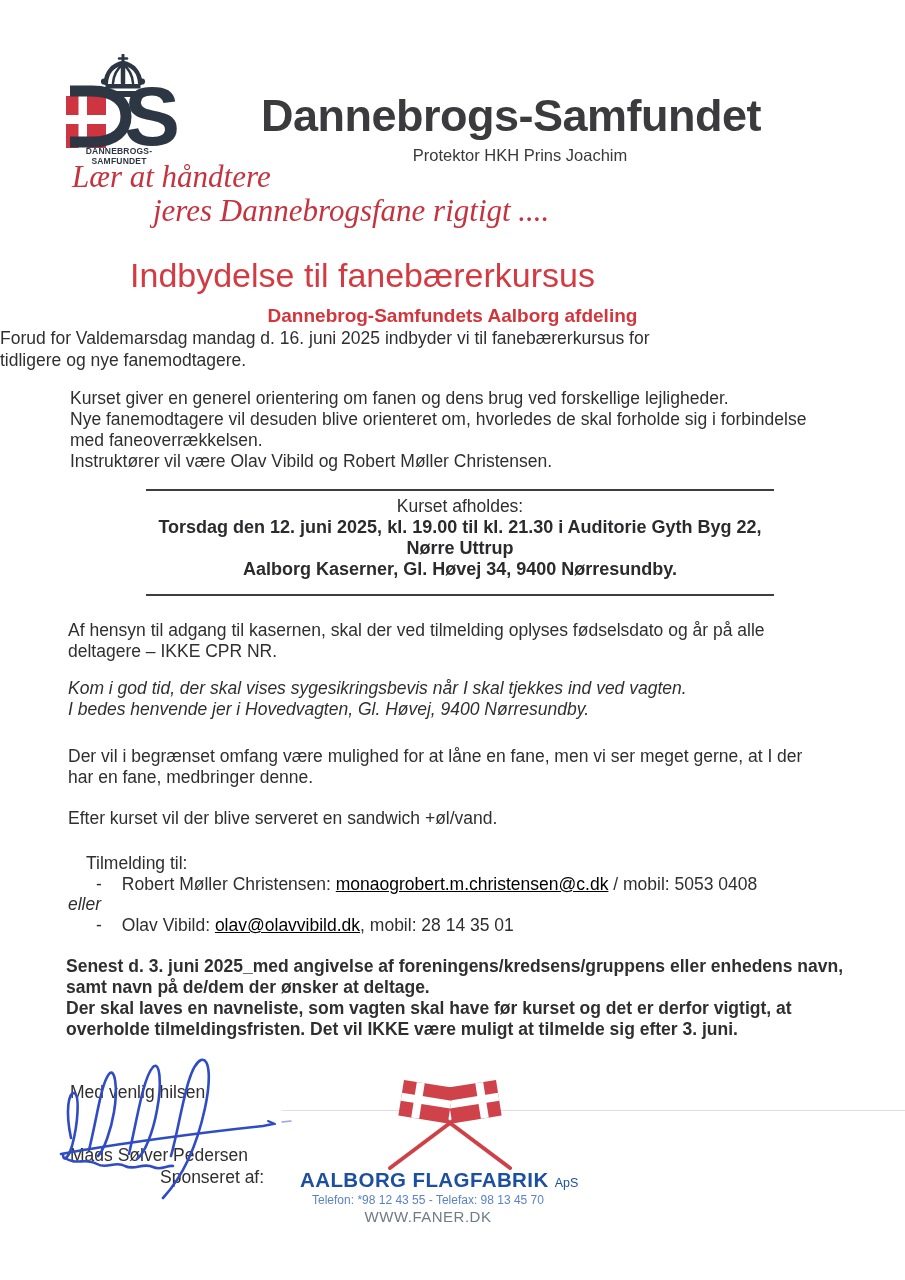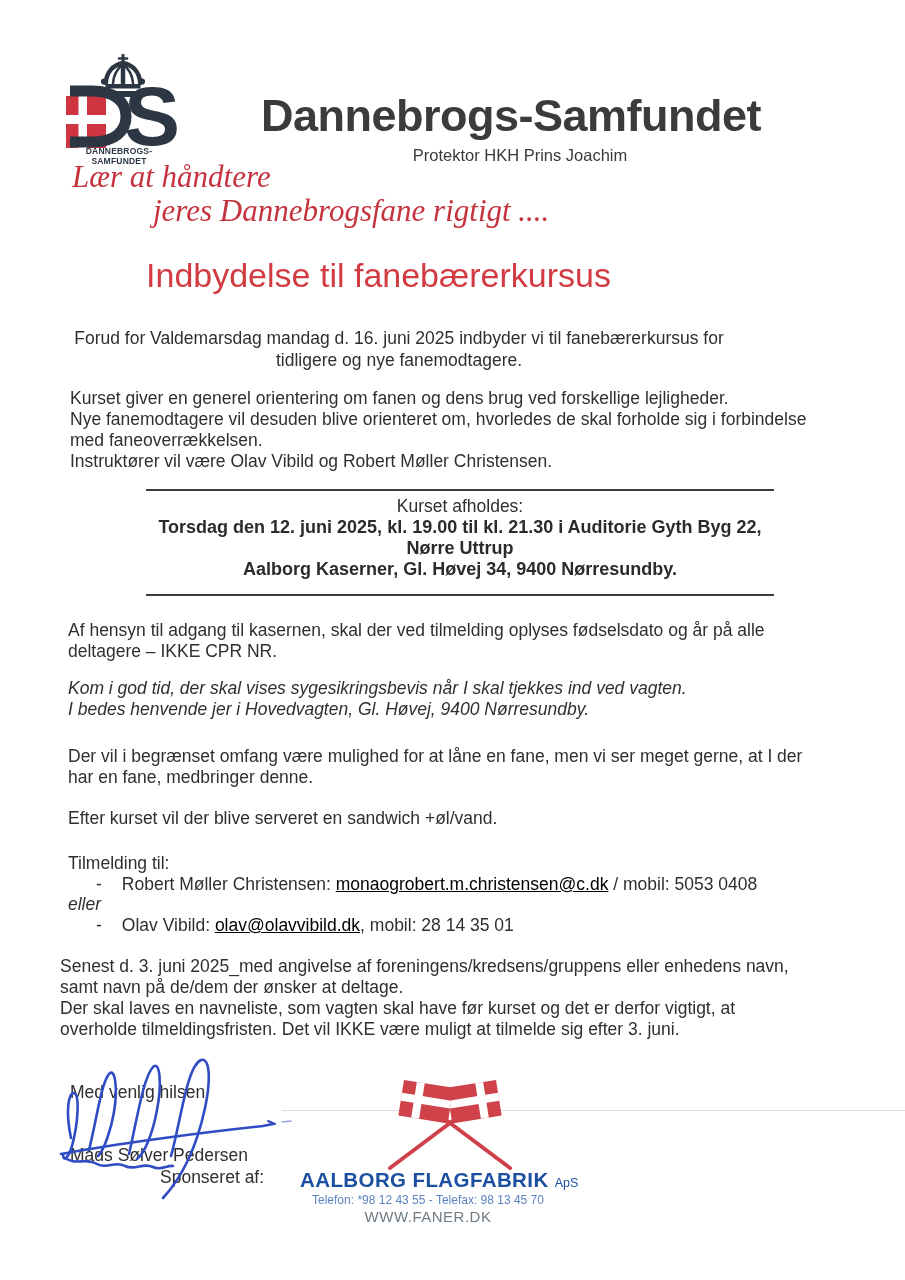--- a/index.html
+++ b/index.html
@@ -11,38 +11,38 @@
   .pre{white-space:pre-line;}
   
   .org-title{left:261px;top:90px;font-size:45px;font-weight:bold;letter-spacing:-0.5px;color:#3b3b3d;}
   .org-sub{left:0;top:146px;width:1040px;text-align:center;font-size:16.5px;color:#39393b;}
   .tagline{font-family:"Liberation Serif","DejaVu Serif",serif;font-style:italic;color:#c5333f;font-size:31px;}
   .tag1{left:72px;top:159px;}
   .tag2{left:153px;top:193px;}
   
   .logo-caption{left:60px;top:146px;width:118px;text-align:center;font-size:8.5px;font-weight:bold;letter-spacing:0.2px;color:#2d3744;}
   
-  .invite-heading{left:0;top:256px;width:725px;text-align:center;font-size:34px;color:#d23b41;margin-left:16px;}
+  .invite-heading{left:0;top:256px;width:725px;text-align:center;font-size:34px;color:#d23b41;}
   .invite-subheading{left:0;top:305px;width:905px;text-align:center;font-size:19px;font-weight:bold;color:#d2353c;}
-  .invite-intro{left:0;top:327px;width:798px;text-align:center;font-size:17.5px;line-height:22px;}
+  .invite-intro{left:0;top:327px;width:798px;font-size:17.5px;line-height:22px;}
   
   .para{font-size:17.5px;line-height:21px;color:#2f2f31;}
   .p1{left:70px;top:388px;}
   .p2{left:68px;top:620px;}
   .p3{left:68px;top:678px;font-style:italic;}
   .p4{left:68px;top:746px;}
   .p5{left:68px;top:808px;}
-  .deadline{left:60px;top:956px;}
+  .deadline{left:66px;top:956px;font-weight:bold;}
   .rule{height:2px;background:#3d3d3f;left:146px;width:628px;}
   .rule1{top:489px;}
   .rule2{top:594px;}
   .course-label{left:0;top:496px;width:920px;text-align:center;font-size:17.5px;}
   .course-details{left:0;top:517px;width:920px;text-align:center;font-size:18px;font-weight:bold;line-height:20.8px;color:#2b2b2d;}
   
-  .signup-label{left:68px;top:853px;font-size:17.5px;}
+  .signup-label{left:86px;top:853px;font-size:17.5px;}
   .bullet{font-size:17.5px;}
   .b1{left:96px;top:874px;}
   .b2{left:96px;top:915px;}
   .bullet .txt{margin-left:20px;}
   .or-word{left:68px;top:894px;font-size:17.5px;font-style:italic;}
   .email-link{color:#000000;text-decoration:underline;cursor:pointer;}
   
   .salutation{left:70px;top:1082px;font-size:17.5px;}
   .signer{left:70px;top:1145px;font-size:17.5px;}
   .sponsor-label{left:160px;top:1167px;font-size:17.5px;}
@@ -90,20 +90,21 @@
   </svg>
 
   <div class="abs logo-caption">DANNEBROGS-SAMFUNDET</div>
 
   <div class="abs org-title">Dannebrogs-Samfundet</div>
   <div class="abs org-sub">Protektor HKH Prins Joachim</div>
   <div class="abs tagline tag1">Lær at håndtere</div>
   <div class="abs tagline tag2">jeres Dannebrogsfane rigtigt ....</div>
 
   <div class="abs invite-heading">Indbydelse til fanebærerkursus</div>
+  <div class="abs invite-subheading">Dannebrog-Samfundets Aalborg afdeling</div>
   <div class="abs invite-intro pre">Forud for Valdemarsdag mandag d. 16. juni 2025 indbyder vi til fanebærerkursus for
 tidligere og nye fanemodtagere.</div>
 
   <div class="abs para pre p1">Kurset giver en generel orientering om fanen og dens brug ved forskellige lejligheder.
 Nye fanemodtagere vil desuden blive orienteret om, hvorledes de skal forholde sig i forbindelse
 med faneoverrækkelsen.
 Instruktører vil være Olav Vibild og Robert Møller Christensen.</div>
 
   <div class="abs rule rule1"></div>
   <div class="abs course-label">Kurset afholdes:</div>

